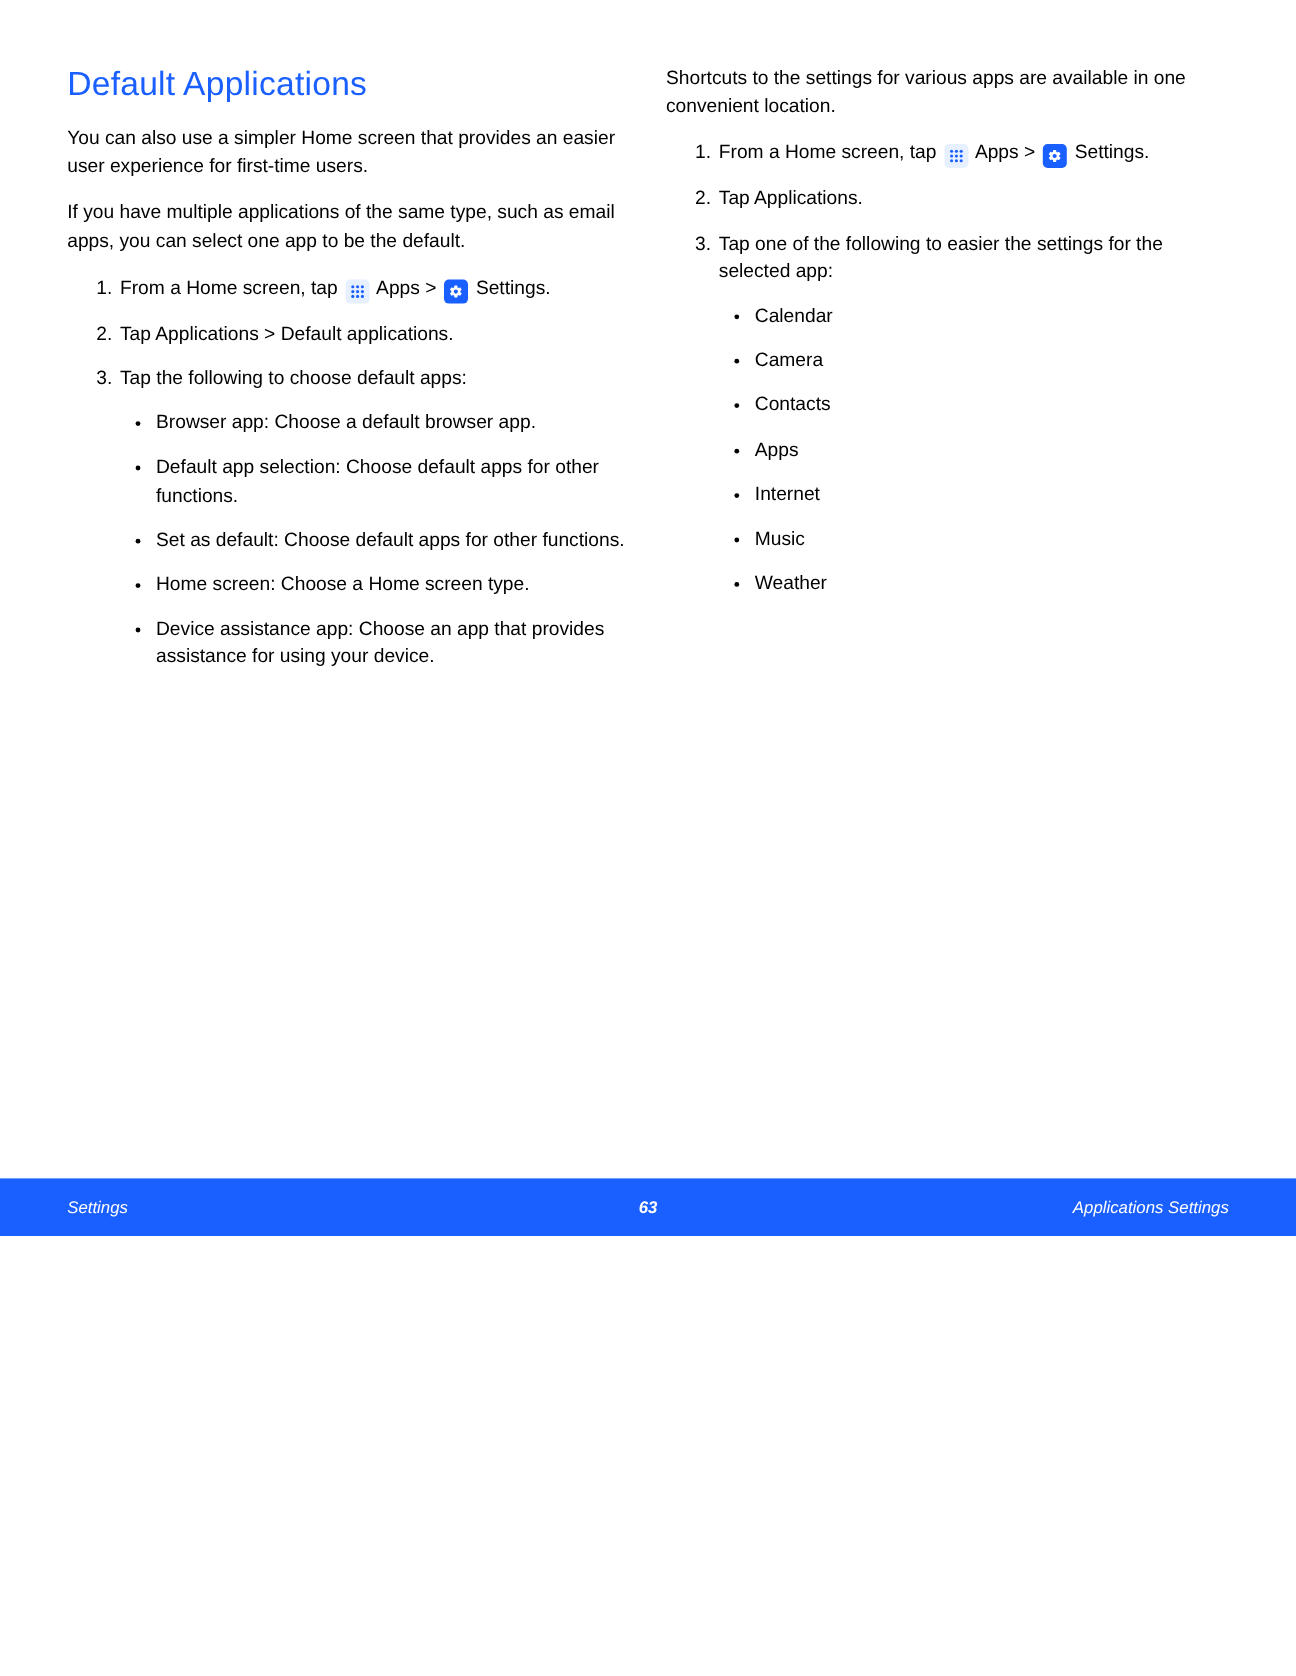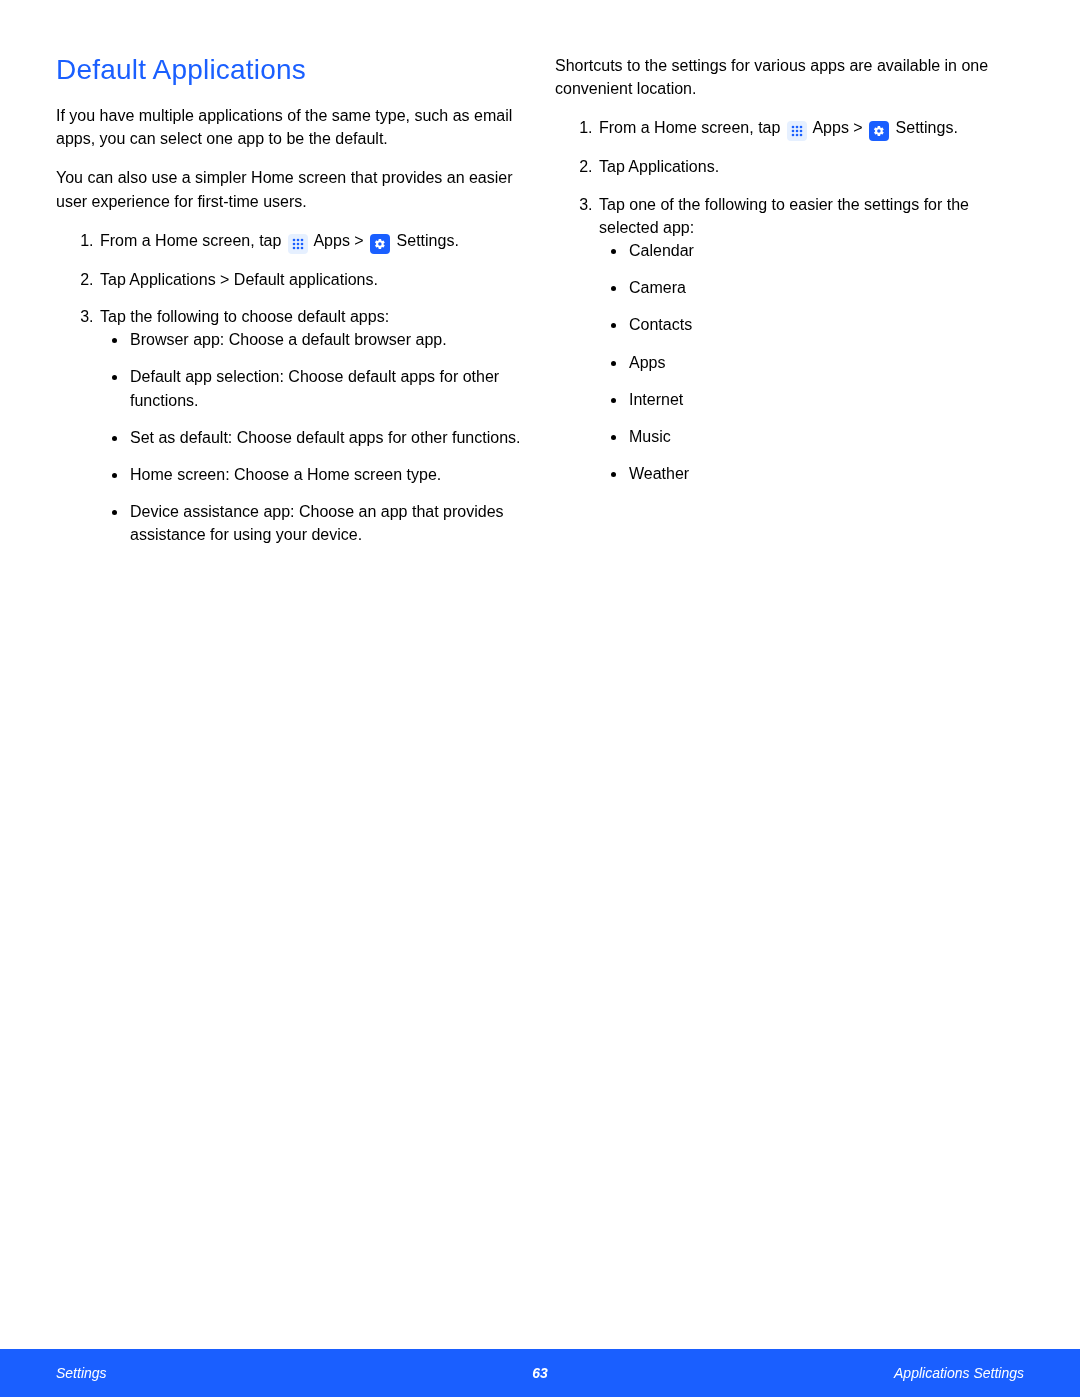--- a/index.html
+++ b/index.html
@@ -1,24 +1,24 @@
 <!DOCTYPE html>
 <html><head>
 <meta charset="utf-8">
 <style>
   * { box-sizing: border-box; margin: 0; padding: 0; }
   html, body { width: 1080px; height: 1397px; background: #fff; font-family: Arial, Helvetica, sans-serif; color: #000; }
-  .page { width: 1080px; height: 1397px; position: relative; }
+  .page { width: 1080px; height: 1030px; position: relative; }
   .content { display: flex; padding: 54px 56px 0 56px; gap: 30px; }
   .col { flex: 1; }
   h2.section-heading { color: #1a5fff; font-size: 28px; font-weight: 400; margin-bottom: 18px; letter-spacing: 0.2px; }
   p.body-text { font-size: 16px; line-height: 1.45; margin-bottom: 16px; }
   ol.num-list { list-style: decimal; padding-left: 42px; font-size: 16px; line-height: 1.45; }
   ol.num-list > li { margin-bottom: 14px; padding-left: 2px; }
-  ul.bullet-list { list-style: disc; padding-left: 28px; font-size: 16px; line-height: 1.45; }
+  ul.bullet-list { list-style: disc; padding-left: 28px; margin-top: 14px; font-size: 16px; line-height: 1.45; }
   ul.bullet-list > li { margin-bottom: 14px; padding-left: 2px; }
   .b { font-weight: 400; }
   .icon-box {
     display: inline-flex; align-items: center; justify-content: center;
     width: 20px; height: 20px; border-radius: 4px; vertical-align: -4px;
     margin: 0 2px;
   }
   .apps-icon-box { background: #e6f0ff; }
   .settings-icon-box { background: #1a5fff; }
   .footer {
@@ -30,22 +30,22 @@
   .footer .center { position: absolute; left: 50%; transform: translateX(-50%); font-style: italic; font-weight: bold; }
 </style>
 </head>
 <body>
 
 <div class="page">
   <div class="content">
 
     <div class="col">
       <h2 class="section-heading">Default Applications</h2>
+      <p class="body-text">You can also use a simpler Home screen that provides an easier user experience for first-time users.</p>
       <p class="body-text">If you have multiple applications of the same type, such as email apps, you can select one app to be the default.</p>
-      <p class="body-text">You can also use a simpler Home screen that provides an easier user experience for first-time users.</p>
       <ol class="num-list">
         <li>
           <span>From a Home screen, tap </span><span class="icon-box apps-icon-box">
               <svg width="12" height="12" viewBox="0 0 12 12">
                 <g fill="#1a5fff">
                   <circle cx="2" cy="2" r="1.3"></circle>
                   <circle cx="6" cy="2" r="1.3"></circle>
                   <circle cx="10" cy="2" r="1.3"></circle>
                   <circle cx="2" cy="6" r="1.3"></circle>
                   <circle cx="6" cy="6" r="1.3"></circle>

